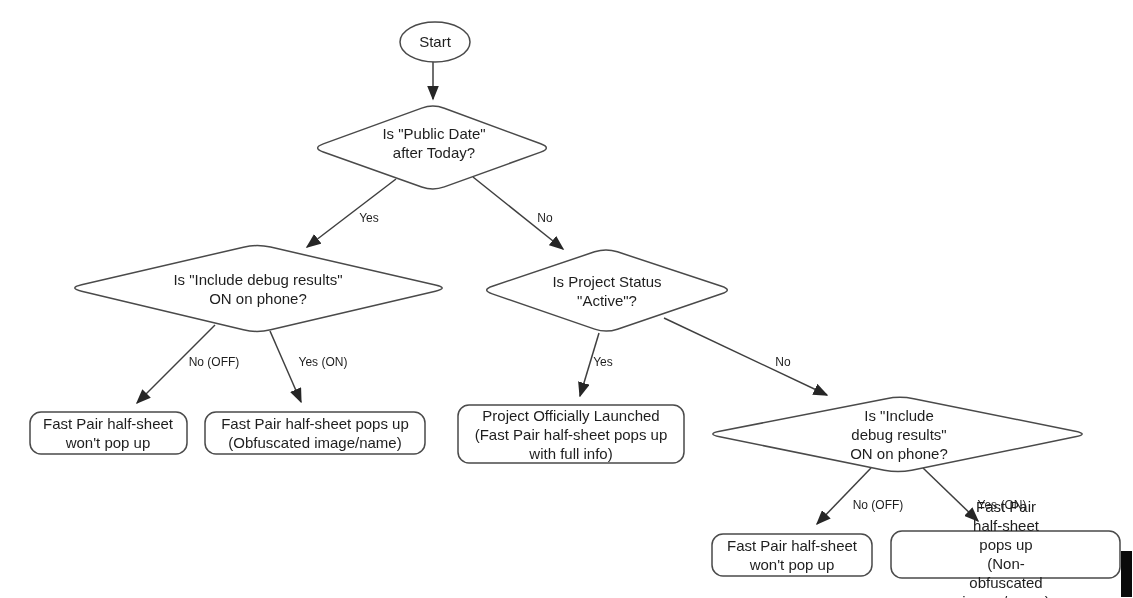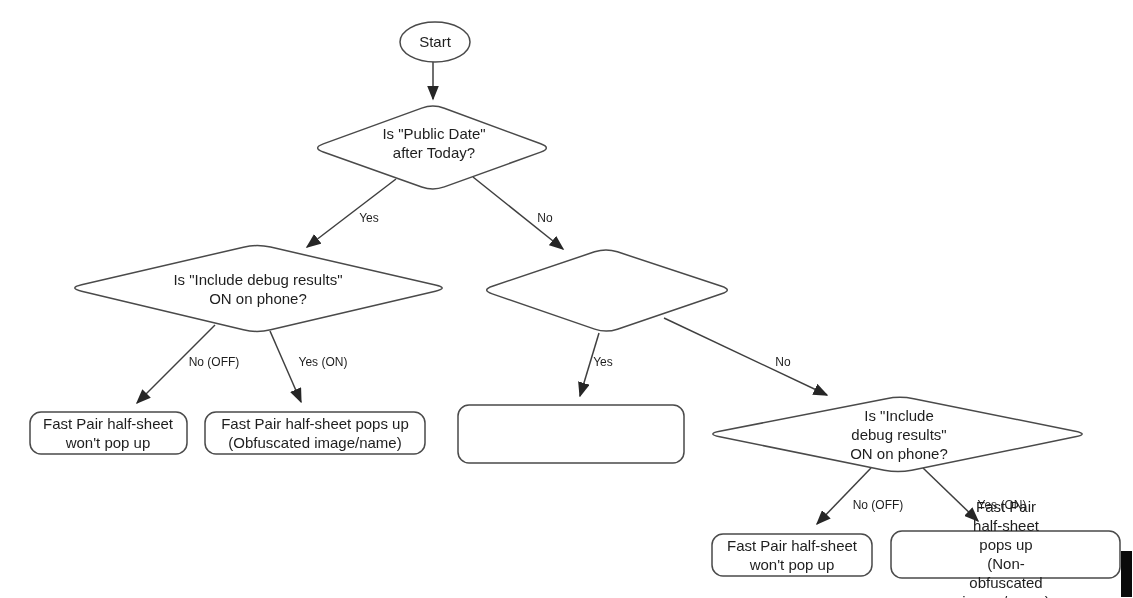--- a/index.html
+++ b/index.html
@@ -84,26 +84,31 @@
     </g>
 
     <rect x="1121" y="551" width="11" height="46" fill="#0a0a0a" stroke="none"></rect>
   </svg>
 
   <div class="label" style="left:435px; top:41px;">Start</div>
   <div class="label" style="left:434px; top:143px;">Is "Public Date"
 after Today?</div>
   <div class="label" style="left:258px; top:289px;">Is "Include debug results"
 ON on phone?</div>
+  <div class="label" style="left:607px; top:291px;">Is Project Status
+"Active"?</div>
   <div class="label" style="left:899px; top:434px;">Is "Include debug results"
 ON on phone?</div>
   <div class="label" style="left:108px; top:433px;">Fast Pair half-sheet
 won't pop up</div>
   <div class="label" style="left:315px; top:433px;">Fast Pair half-sheet pops up
 (Obfuscated image/name)</div>
+  <div class="label" style="left:571px; top:434px;">Project Officially Launched
+(Fast Pair half-sheet pops up
+with full info)</div>
   <div class="label" style="left:792px; top:555px;">Fast Pair half-sheet
 won't pop up</div>
   <div class="label" style="left:1006px; top:554px;">Fast Pair half-sheet pops up
 (Non-obfuscated image/name)</div>
 
   <div class="edge-label" style="left:369px; top:218px;">Yes</div>
   <div class="edge-label" style="left:545px; top:218px;">No</div>
   <div class="edge-label" style="left:214px; top:362px;">No (OFF)</div>
   <div class="edge-label" style="left:323px; top:362px;">Yes (ON)</div>
   <div class="edge-label" style="left:603px; top:362px;">Yes</div>

